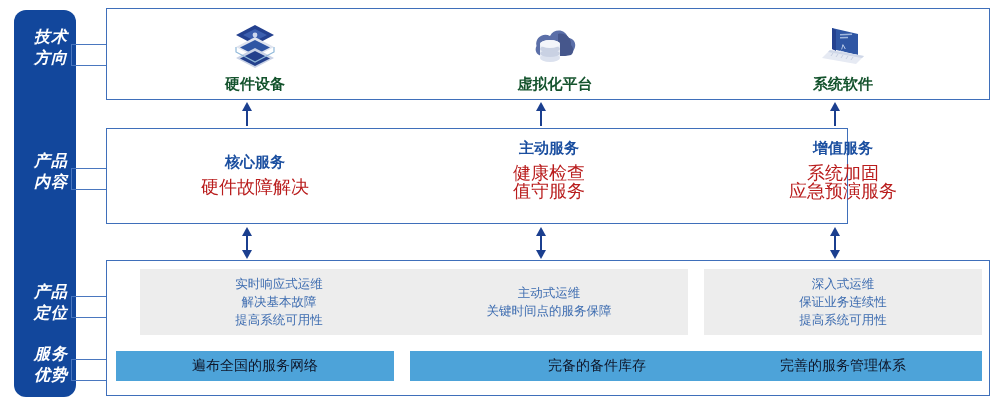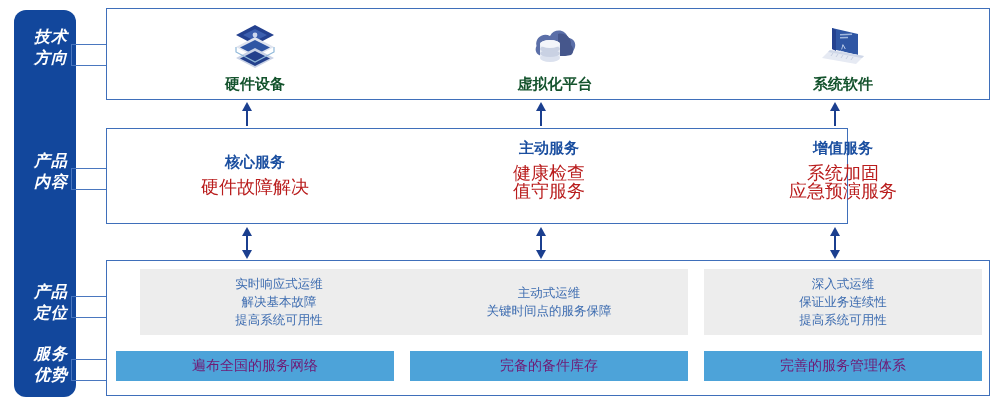--- a/index.html
+++ b/index.html
@@ -121,21 +121,21 @@
     position: absolute;
     top: 350px;
     width: 278px;
     height: 30px;
     background: #4da3d9;
     display: flex;
     align-items: center;
     justify-content: center;
   }
   .blue-bar-text {
-    color: #701a75;
+    color: #0f172a;
     font-size: 14px;
     font-weight: normal;
   }
 
   
   .arrow { position: absolute; }
 
   
   .icon-svg { display: block; }
 </style>
@@ -299,21 +299,21 @@
     </div>
     <div class="gray-box" style="left:597px; top:8px;">
       <div class="gray-line">深入式运维</div>
       <div class="gray-line">保证业务连续性</div>
       <div class="gray-line">提高系统可用性</div>
     </div>
 
     <div class="blue-bar" style="left:9px; top:90px;">
       <div class="blue-bar-text">遍布全国的服务网络</div>
     </div>
-    <div class="blue-bar" style="left:303px; top:90px;">
+    <div class="blue-bar" style="left:303px; top:90px;padding-left:48px;">
       <div class="blue-bar-text">完备的备件库存</div>
     </div>
     <div class="blue-bar" style="left:597px; top:90px;">
       <div class="blue-bar-text">完善的服务管理体系</div>
     </div>
   </div>
 
 </div>
 
 </body></html>

